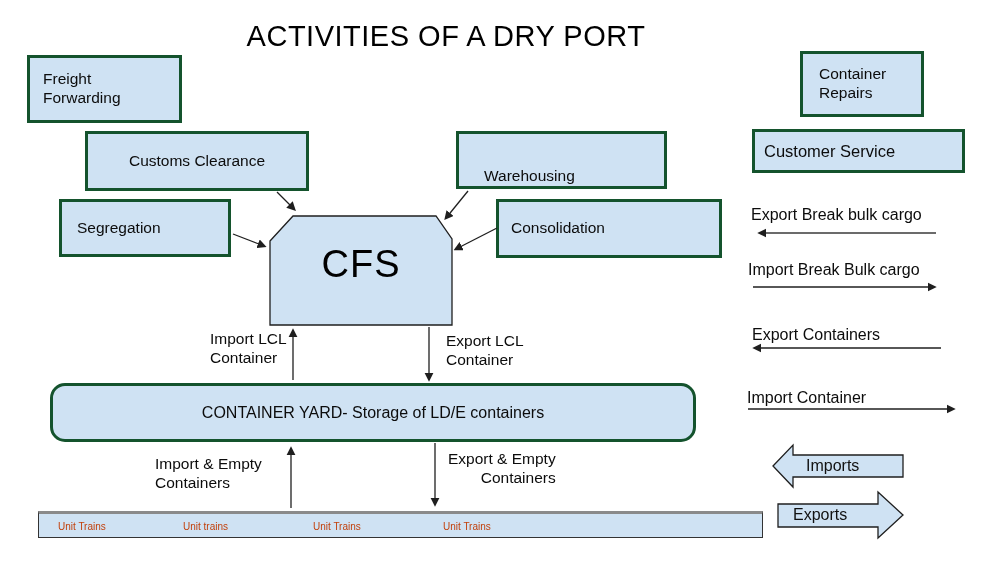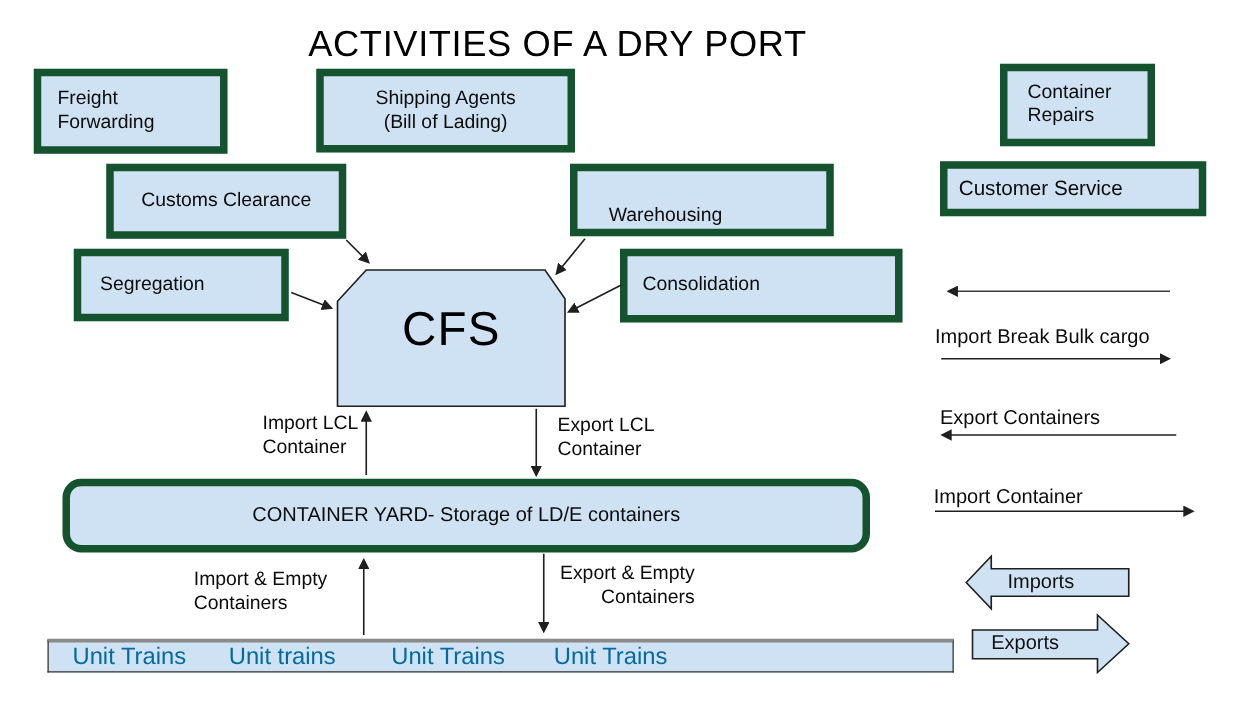--- a/index.html
+++ b/index.html
@@ -5,42 +5,42 @@
   html,body { margin:0; padding:0; background:#fff; }
   .canvas {
     position:relative; width:999px; height:566px; background:#ffffff;
     font-family:"Liberation Sans", sans-serif; color:#111; overflow:hidden;
   }
   .title {
     position:absolute; left:0; top:22px; width:892px; text-align:center;
     font-size:29px; line-height:29px; color:#000; letter-spacing:0.5px;
   }
   .box {
-    position:absolute; background:#cfe2f3; border:6px solid #14532d;
+    position:absolute; background:#cfe2f3; border:3px solid #14532d;
     box-sizing:border-box; display:flex; align-items:center;
     font-size:15.5px; line-height:1.22; white-space:pre-line; color:#0c0c0c;
   }
   .center { justify-content:center; text-align:center; }
   #box-ff { left:27px;  top:55px;  width:155px; height:68px; padding-left:13px; }
   #box-sa { left:253px; top:55px;  width:207px; height:67px; }
   #box-cr { left:800px; top:51px;  width:124px; height:66px; padding-left:16px; }
-  #box-cc { left:85px;  top:131px; width:192px; height:60px;text-align:right; }
+  #box-cc { left:85px;  top:131px; width:224px; height:60px;text-align:right; }
   #box-wh { left:456px; top:131px; width:211px; height:58px; padding-left:25px;align-items:flex-end; }
   #box-cs { left:752px; top:129px; width:213px; height:44px; padding-left:9px; font-size:16.5px; }
   #box-sg { left:59px;  top:199px; width:172px; height:58px; padding-left:15px; }
   #box-co { left:496px; top:199px; width:226px; height:59px; padding-left:12px; }
   #box-cy { left:50px;  top:383px; width:646px; height:59px; font-size:16px;border-radius:15px; }
   #bar-ut {
     position:absolute; left:38px; top:511px; width:725px; height:27px;
     background:#cfe2f3; border:1px solid #333; border-top:3px solid #8a8a8a;
     box-sizing:border-box;
   }
   .ut-label {
     position:absolute; top:50%; transform:translateY(-50%);
-    font-size:19px; color:#0369a1; white-space:nowrap;
+    font-size:10px; color:#c2410c; white-space:nowrap;
   }
   #ut1 { left:19px; }  #ut2 { left:144px; } #ut3 { left:274px; } #ut4 { left:404px; }
   .lbl {
     position:absolute; font-size:15.5px; line-height:19px;
     white-space:pre-line; color:#0c0c0c;
   }
   .legend-lbl { font-size:16px; white-space:nowrap; }
   #lbl-import-lcl   { left:190px; top:329px;margin-left:20px; }
   #lbl-export-lcl   { left:446px; top:331px; }
   #lbl-import-empty { left:155px; top:454px; }
@@ -60,24 +60,20 @@
 </head>
 <body>
 
 <div class="canvas">
 
   <div class="title">ACTIVITIES OF A DRY PORT</div>
 
   <div class="box" id="box-ff">
     <span>Freight
 Forwarding</span>
-  </div>
-  <div class="box center" id="box-sa">
-    <span>Shipping Agents
-(Bill of Lading)</span>
   </div>
   <div class="box" id="box-cr">
     <span>Container
 Repairs</span>
   </div>
   <div class="box center" id="box-cc">
     <span>Customs Clearance</span>
   </div>
   <div class="box" id="box-wh">
     <span>Warehousing</span>
@@ -134,20 +130,21 @@
 
   <div class="lbl" id="lbl-import-lcl">Import LCL
 Container</div>
   <div class="lbl" id="lbl-export-lcl">Export LCL
 Container</div>
   <div class="lbl" id="lbl-import-empty">Import &amp; Empty
 Containers</div>
   <div class="lbl" id="lbl-export-empty">Export &amp; Empty
 Containers</div>
 
+  <div class="lbl legend-lbl" id="lbl-eb">Export Break bulk cargo</div>
   <div class="lbl legend-lbl" id="lbl-ib">Import Break Bulk cargo</div>
   <div class="lbl legend-lbl" id="lbl-ec">Export Containers</div>
   <div class="lbl legend-lbl" id="lbl-ic">Import Container</div>
 
   <div id="lbl-imports">Imports</div>
   <div id="lbl-exports">Exports</div>
 
 </div>
 
 </body></html>

